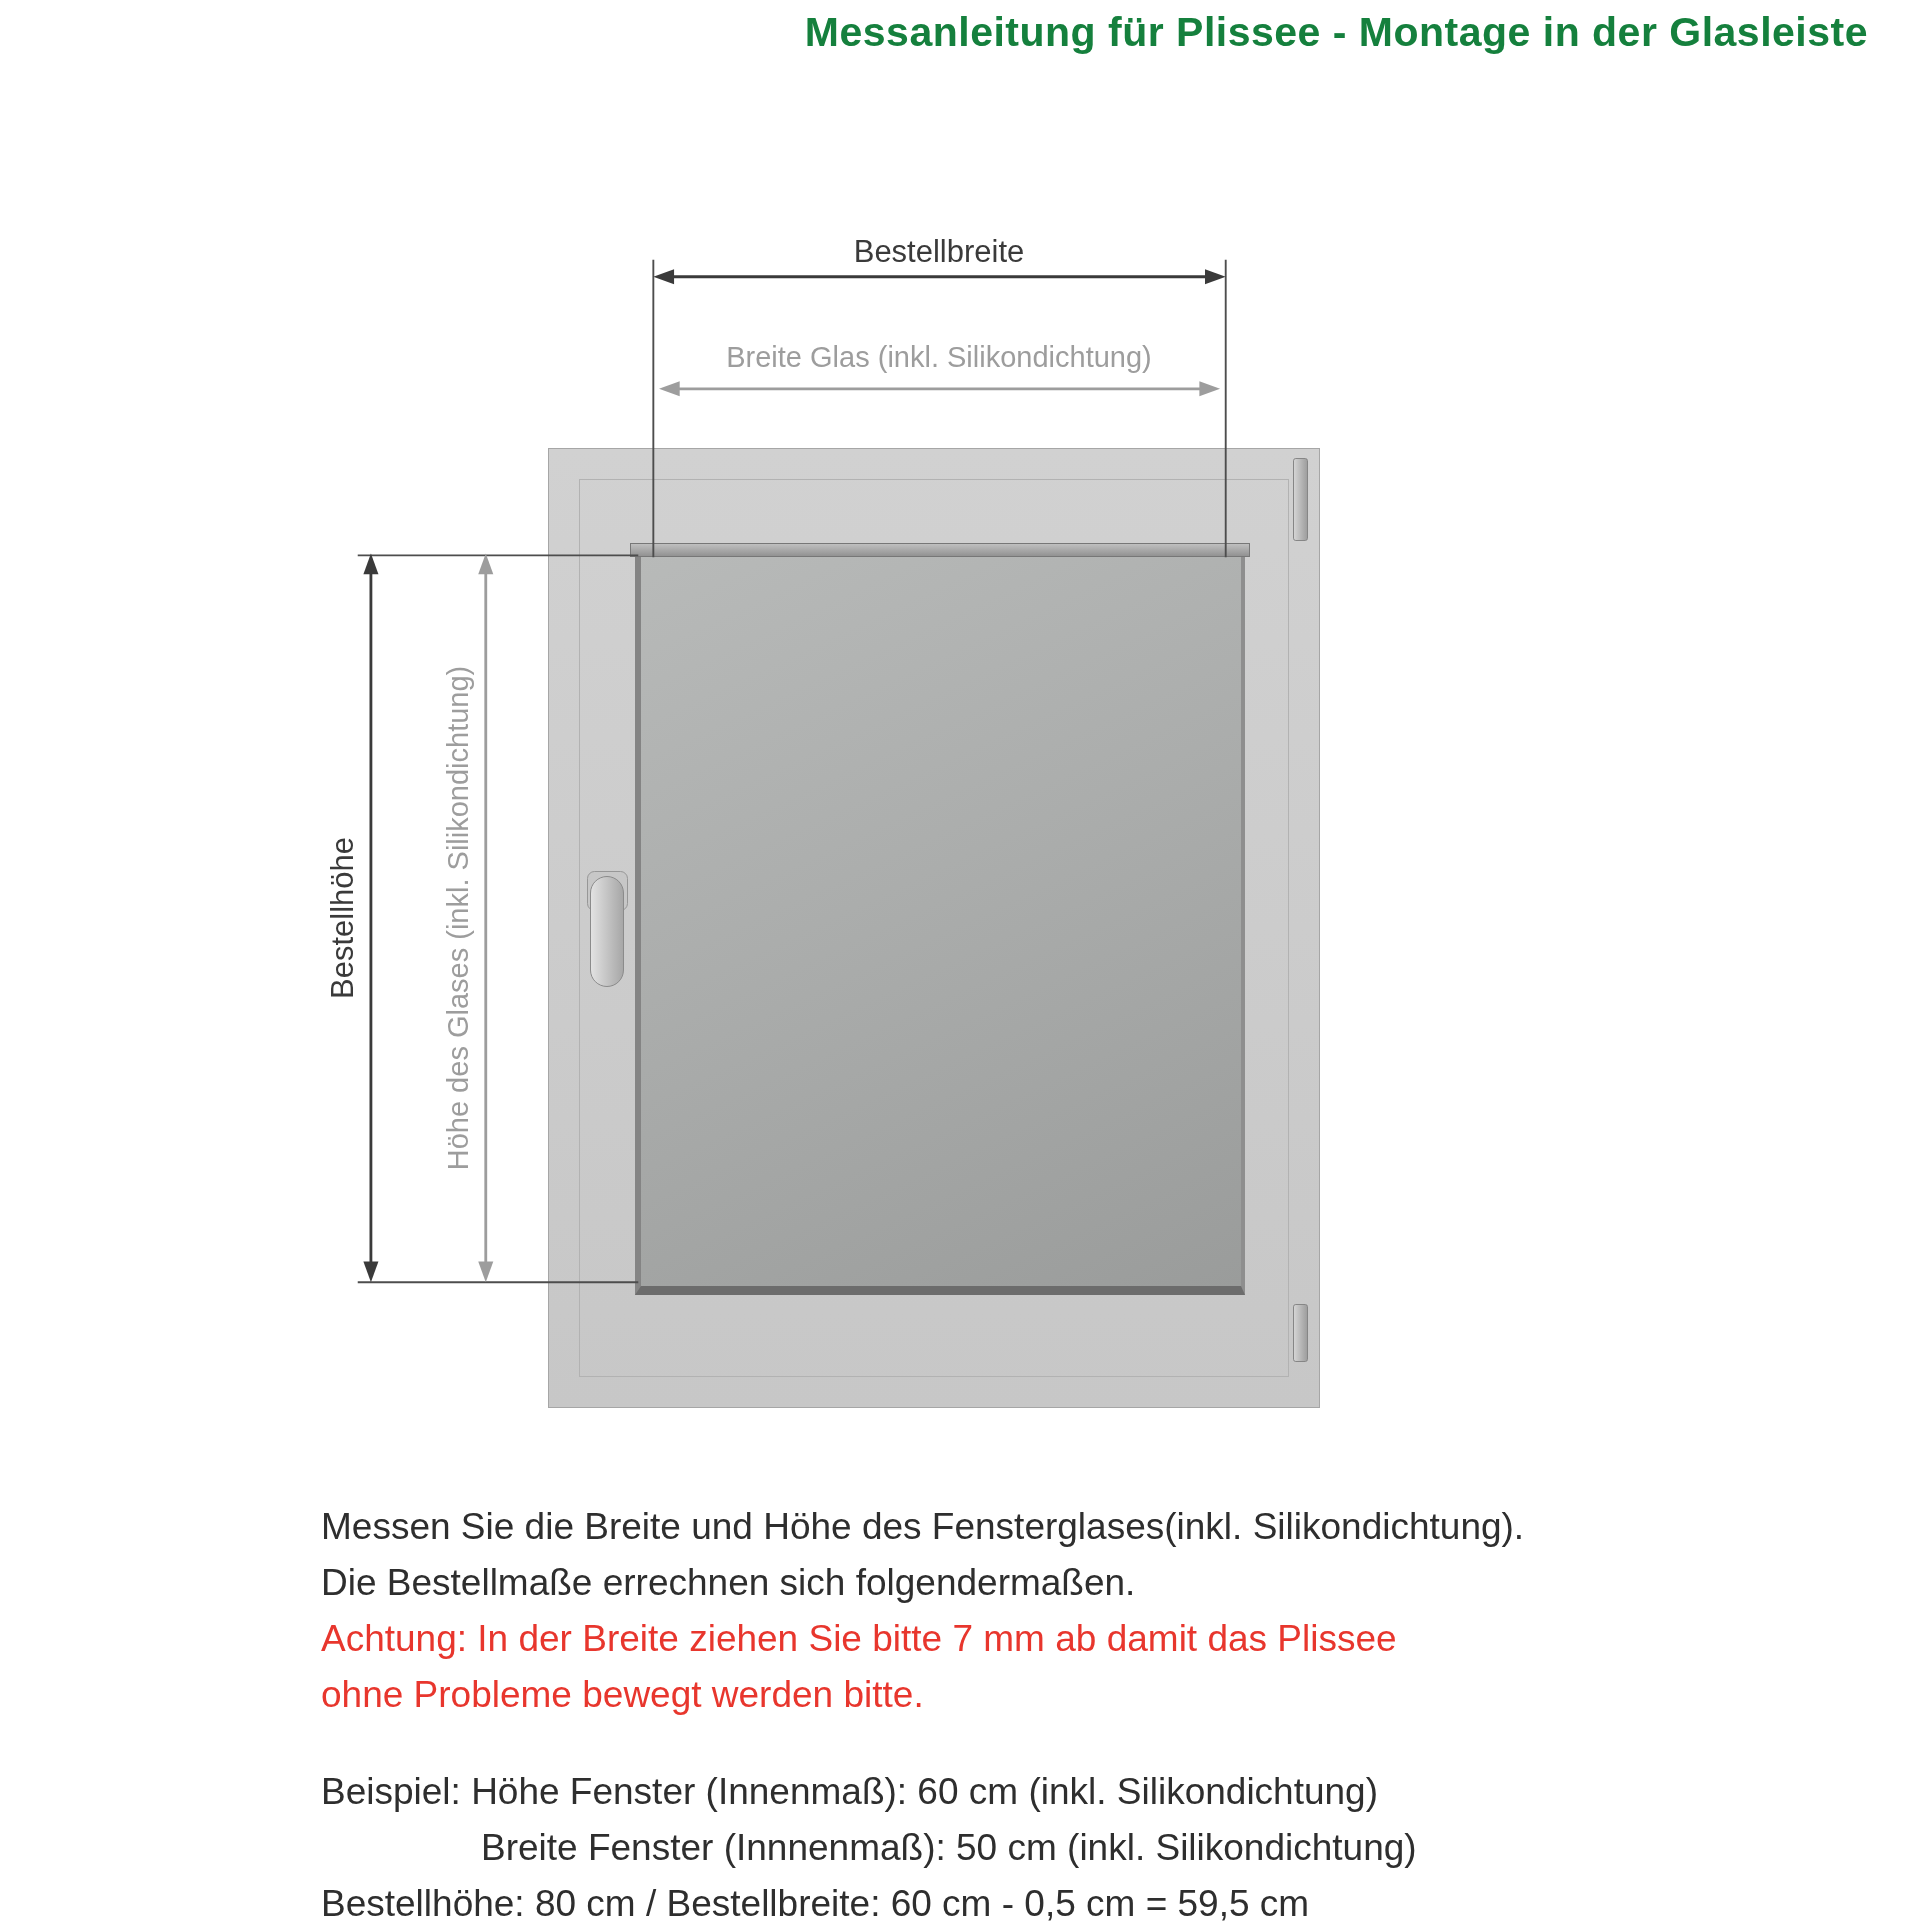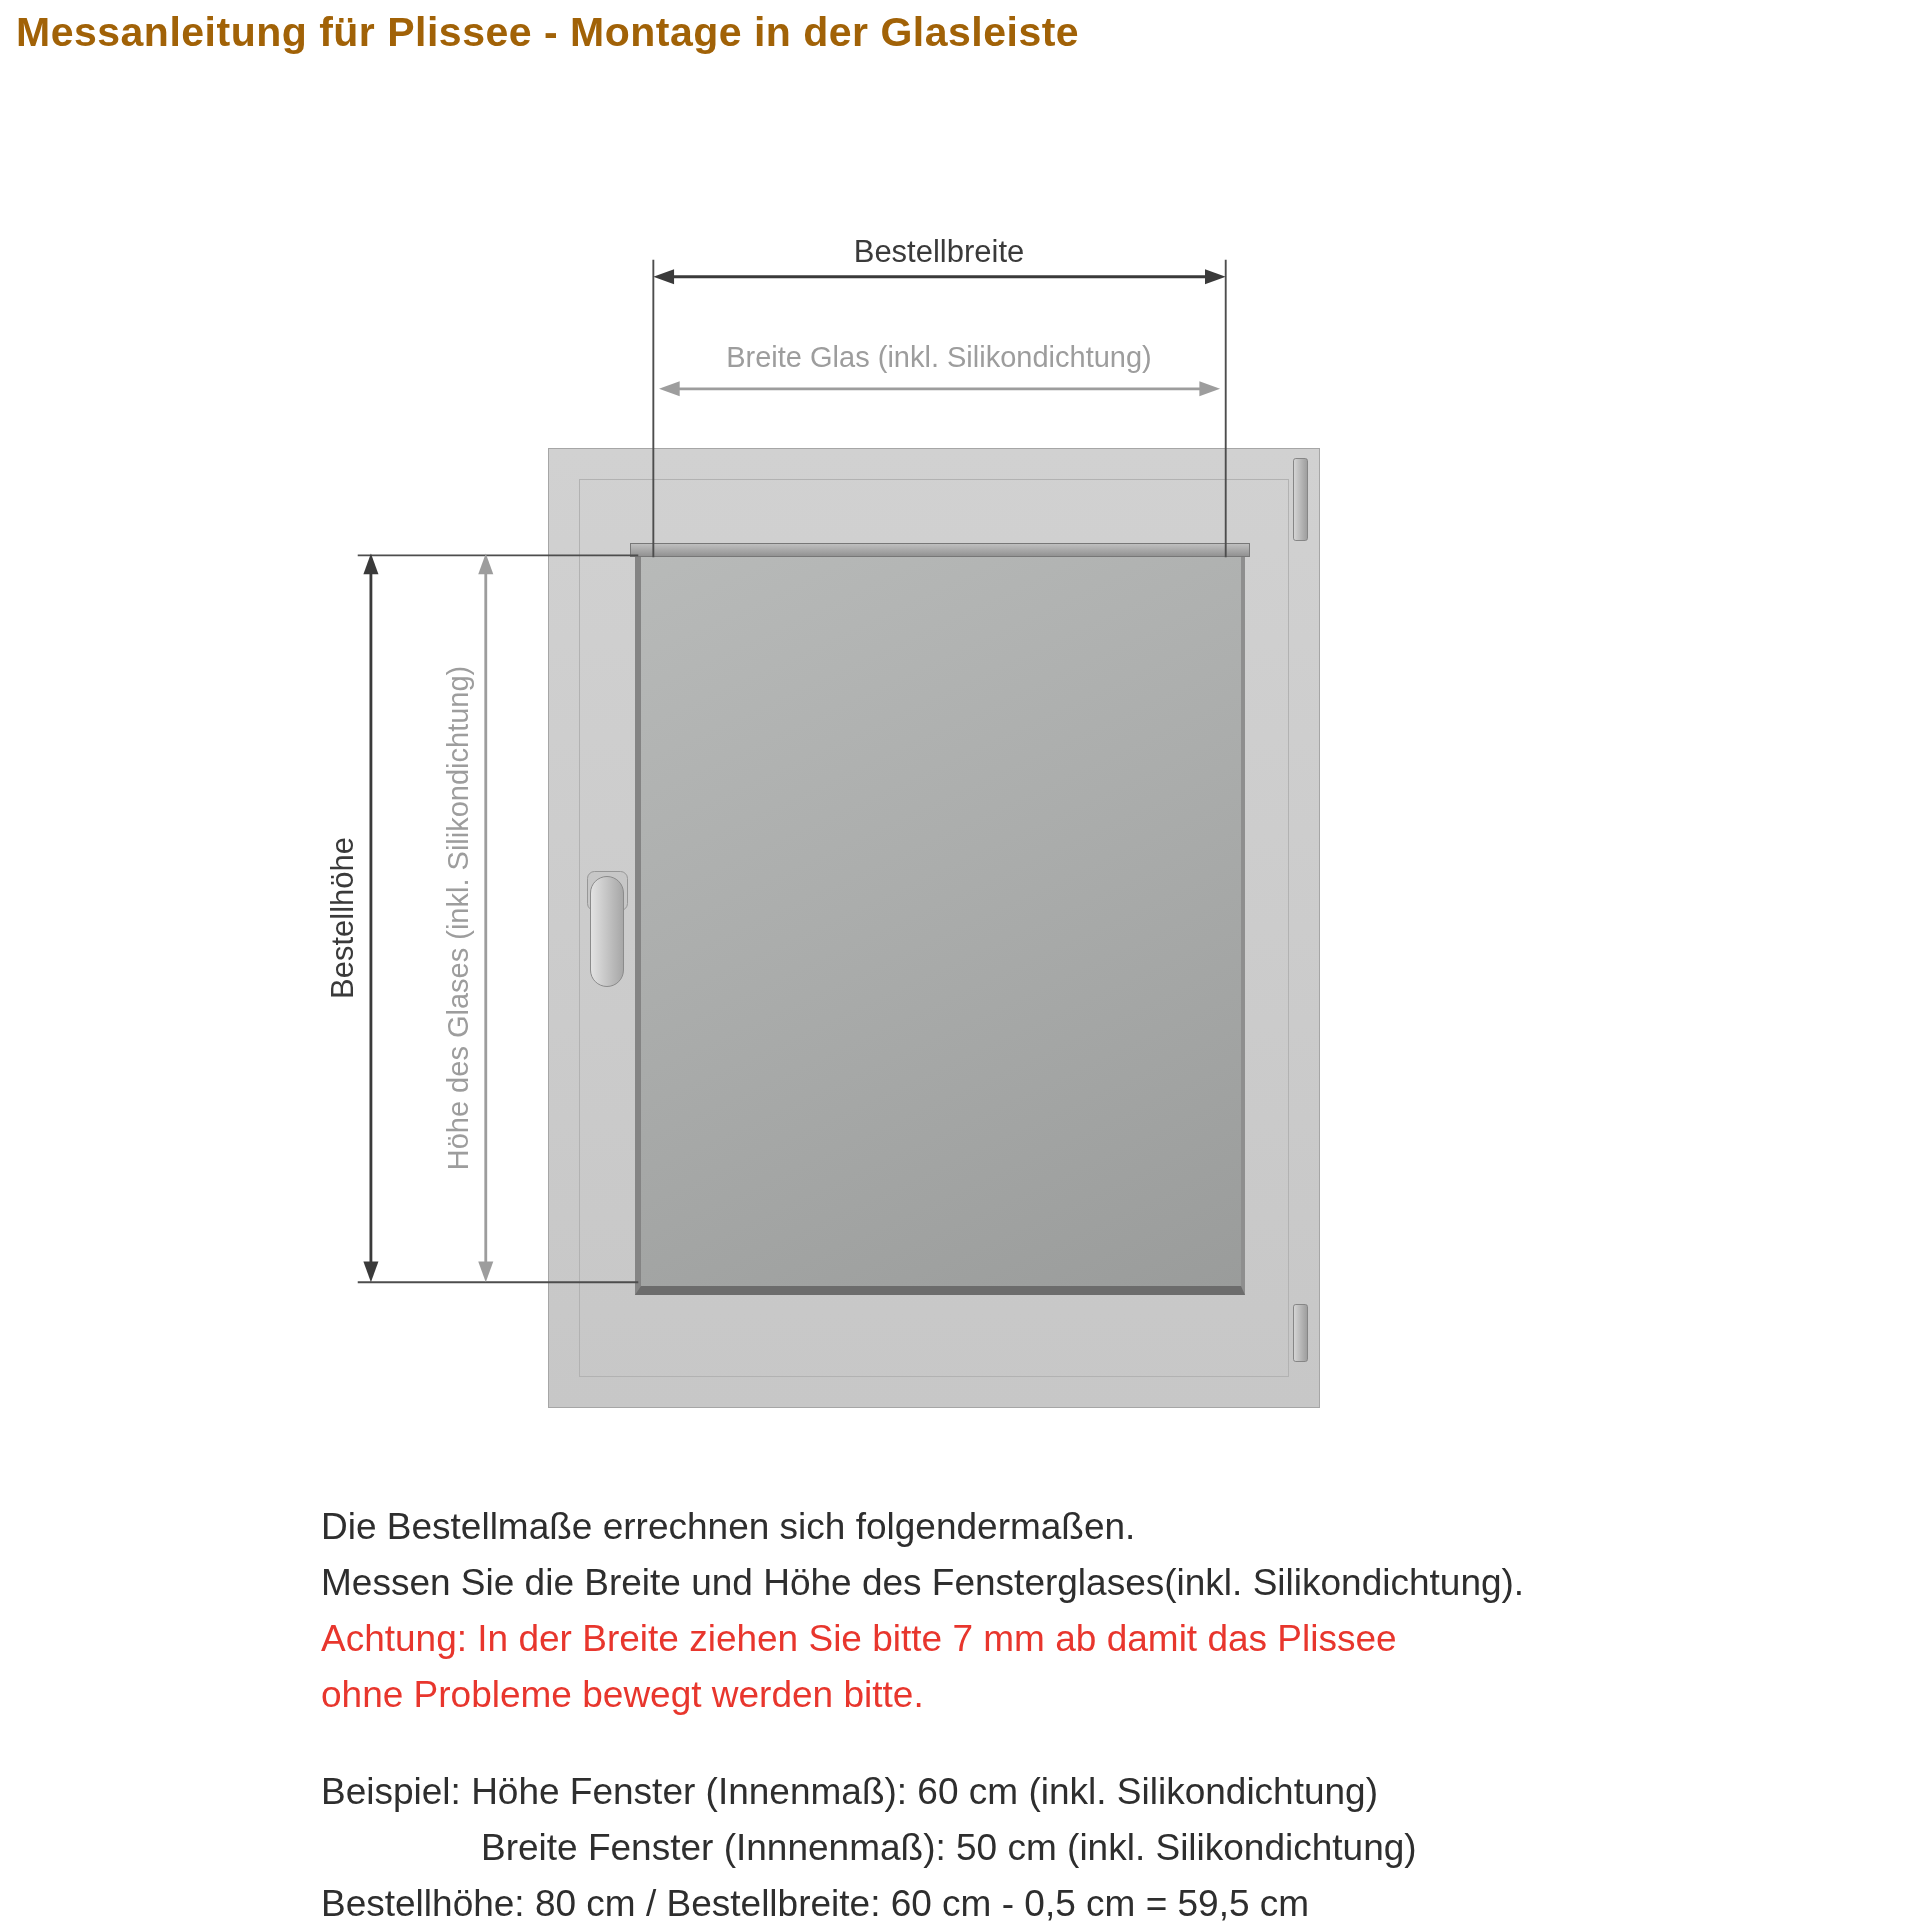--- a/index.html
+++ b/index.html
@@ -6,24 +6,23 @@
   .canvas{
     position:relative;
     width:1928px;height:1928px;
     background:#ffffff;
     font-family:"Liberation Sans", sans-serif;
     color:#2e2e2e;
     overflow:hidden;
   }
   .title{
     position:absolute;top:9.4px;left:0;width:1868px;
-    text-align:left;
-    font-size:41px;font-weight:600;color:#a16207;
+    text-align:right;
+    font-size:41px;font-weight:600;color:#15803d;
     letter-spacing:0.5px;
-    margin-left:16px;
   }
   
   .window{
     position:absolute;left:548px;top:448px;width:772px;height:960px;
     background:linear-gradient(180deg,#d1d1d1 0%,#c7c7c7 100%);
     border:1.9px solid #a6a6a6;
     box-sizing:border-box;
   }
   .sash-line{
     position:absolute;left:30px;top:30px;right:30px;bottom:30px;
@@ -129,22 +128,22 @@
       <polygon points="516,1362 508,1340 524,1340" stroke="none"></polygon>
     </g>
   </svg>
 
   <div class="hlabel measure-black" style="left:939px;top:234px;">Bestellbreite</div>
   <div class="hlabel measure-gray" style="left:939px;top:341px;">Breite Glas (inkl. Silikondichtung)</div>
   <div class="vlabel measure-black" style="left:343px;top:918px;">Bestellhöhe</div>
   <div class="vlabel measure-gray" style="left:458px;top:918px;">Höhe des Glases (inkl. Silikondichtung)</div>
 
   <div class="text-block">
+    <div>Messen Sie die Breite und Höhe des Fensterglases(inkl. Silikondichtung).</div>
     <div>Die Bestellmaße errechnen sich folgendermaßen.</div>
-    <div>Messen Sie die Breite und Höhe des Fensterglases(inkl. Silikondichtung).</div>
     <div class="warn">Achtung: In der Breite ziehen Sie bitte 7 mm ab damit das Plissee</div>
     <div class="warn">ohne Probleme bewegt werden bitte.</div>
     <div class="example-block">
       <div>Beispiel: Höhe Fenster (Innenmaß): 60 cm (inkl. Silikondichtung)</div>
       <div class="indent">Breite Fenster (Innnenmaß): 50 cm  (inkl. Silikondichtung)</div>
       <div>Bestellhöhe: 80 cm / Bestellbreite: 60 cm  - 0,5 cm = 59,5 cm</div>
     </div>
   </div>
 
 </div>

